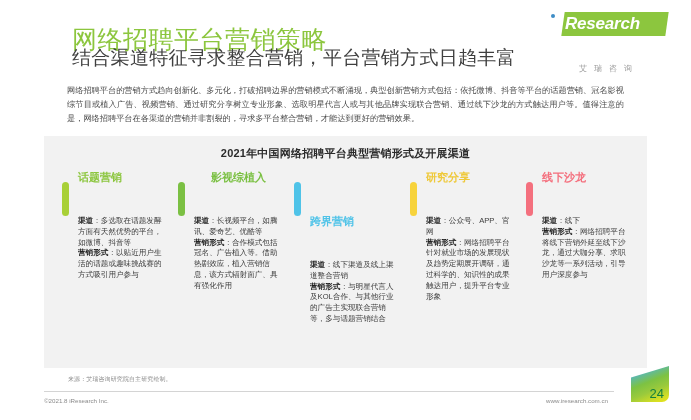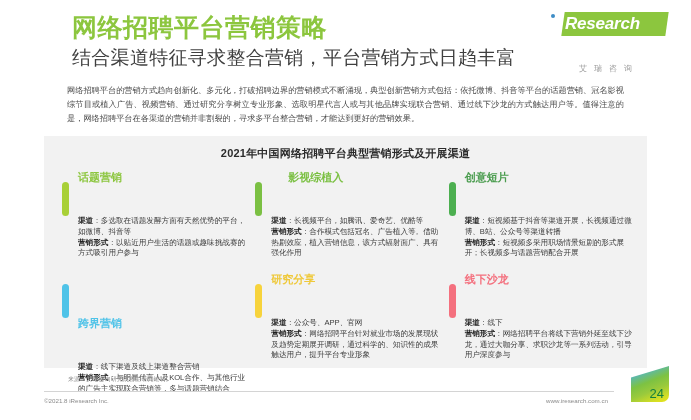--- a/index.html
+++ b/index.html
@@ -23,23 +23,23 @@
 
   
   .header {
     position: absolute;
     left: 0; top: 0;
     width: 691px;
     height: 78px;
   }
   .title-main {
     position: absolute;
-    left: 72px; top: 14px;
+    left: 72px; top: 26px;
     font-size: 25px;
-    font-weight: 700;
+    font-weight: 400;
     color: #8CC63E;
     letter-spacing: 0.5px;
     line-height: 1.1;
     white-space: nowrap;
   }
   .title-sub {
     position: absolute;
     left: 72px; top: 48px;
     font-size: 19px;
     font-weight: 400;
@@ -130,21 +130,21 @@
     color: #2B2B2B;
     letter-spacing: 0.2px;
   }
 
   
   .cards {
     position: absolute;
     left: 18px; top: 33px;
     width: 570px;
     display: grid;
-    grid-template-columns: 1fr 1fr 1fr;
+    grid-template-columns: 1fr 1fr 1fr 1fr 1fr;
     grid-template-rows: auto auto;
     column-gap: 10px;
     row-gap: 6px;
   }
   .card {
     position: relative;
     display: flex;
     align-items: flex-start;
     padding-left: 0;
     min-height: 96px;
@@ -271,30 +271,20 @@
           <div class="card-bar" style="background: rgb(123, 192, 67);"></div>
           <div class="card-body">
             <div class="card-title" style="color: rgb(123, 192, 67); margin-left: 17px;">影视综植入</div>
             <div class="card-text">
               <div class="para"><span class="lbl">渠道</span><span>：</span><span>长视频平台，如腾讯、爱奇艺、优酷等</span></div>
               <div class="para"><span class="lbl">营销形式</span><span>：</span><span>合作模式包括冠名、广告植入等。借助热剧效应，植入营销信息，该方式辐射面广、具有强化作用</span></div>
             </div>
           </div>
         </div>
         <div class="card">
-          <div class="card-bar" style="background: rgb(76, 175, 80);"></div>
-          <div class="card-body">
-            <div class="card-title" style="color: rgb(74, 156, 78);">创意短片</div>
-            <div class="card-text">
-              <div class="para"><span class="lbl">渠道</span><span>：</span><span>短视频基于抖音等渠道开展，长视频通过微博、B站、公众号等渠道转播</span></div>
-              <div class="para"><span class="lbl">营销形式</span><span>：</span><span>短视频多采用职场情景短剧的形式展开；长视频多与话题营销配合开展</span></div>
-            </div>
-          </div>
-        </div>
-        <div class="card">
           <div class="card-bar" style="background: rgb(79, 195, 232);"></div>
           <div class="card-body">
             <div class="card-title" style="color: rgb(79, 195, 232); margin-top: 44px;">跨界营销</div>
             <div class="card-text">
               <div class="para"><span class="lbl">渠道</span><span>：</span><span>线下渠道及线上渠道整合营销</span></div>
               <div class="para"><span class="lbl">营销形式</span><span>：</span><span>与明星代言人及KOL合作、与其他行业的广告主实现联合营销等，多与话题营销结合</span></div>
             </div>
           </div>
         </div>
         <div class="card">

